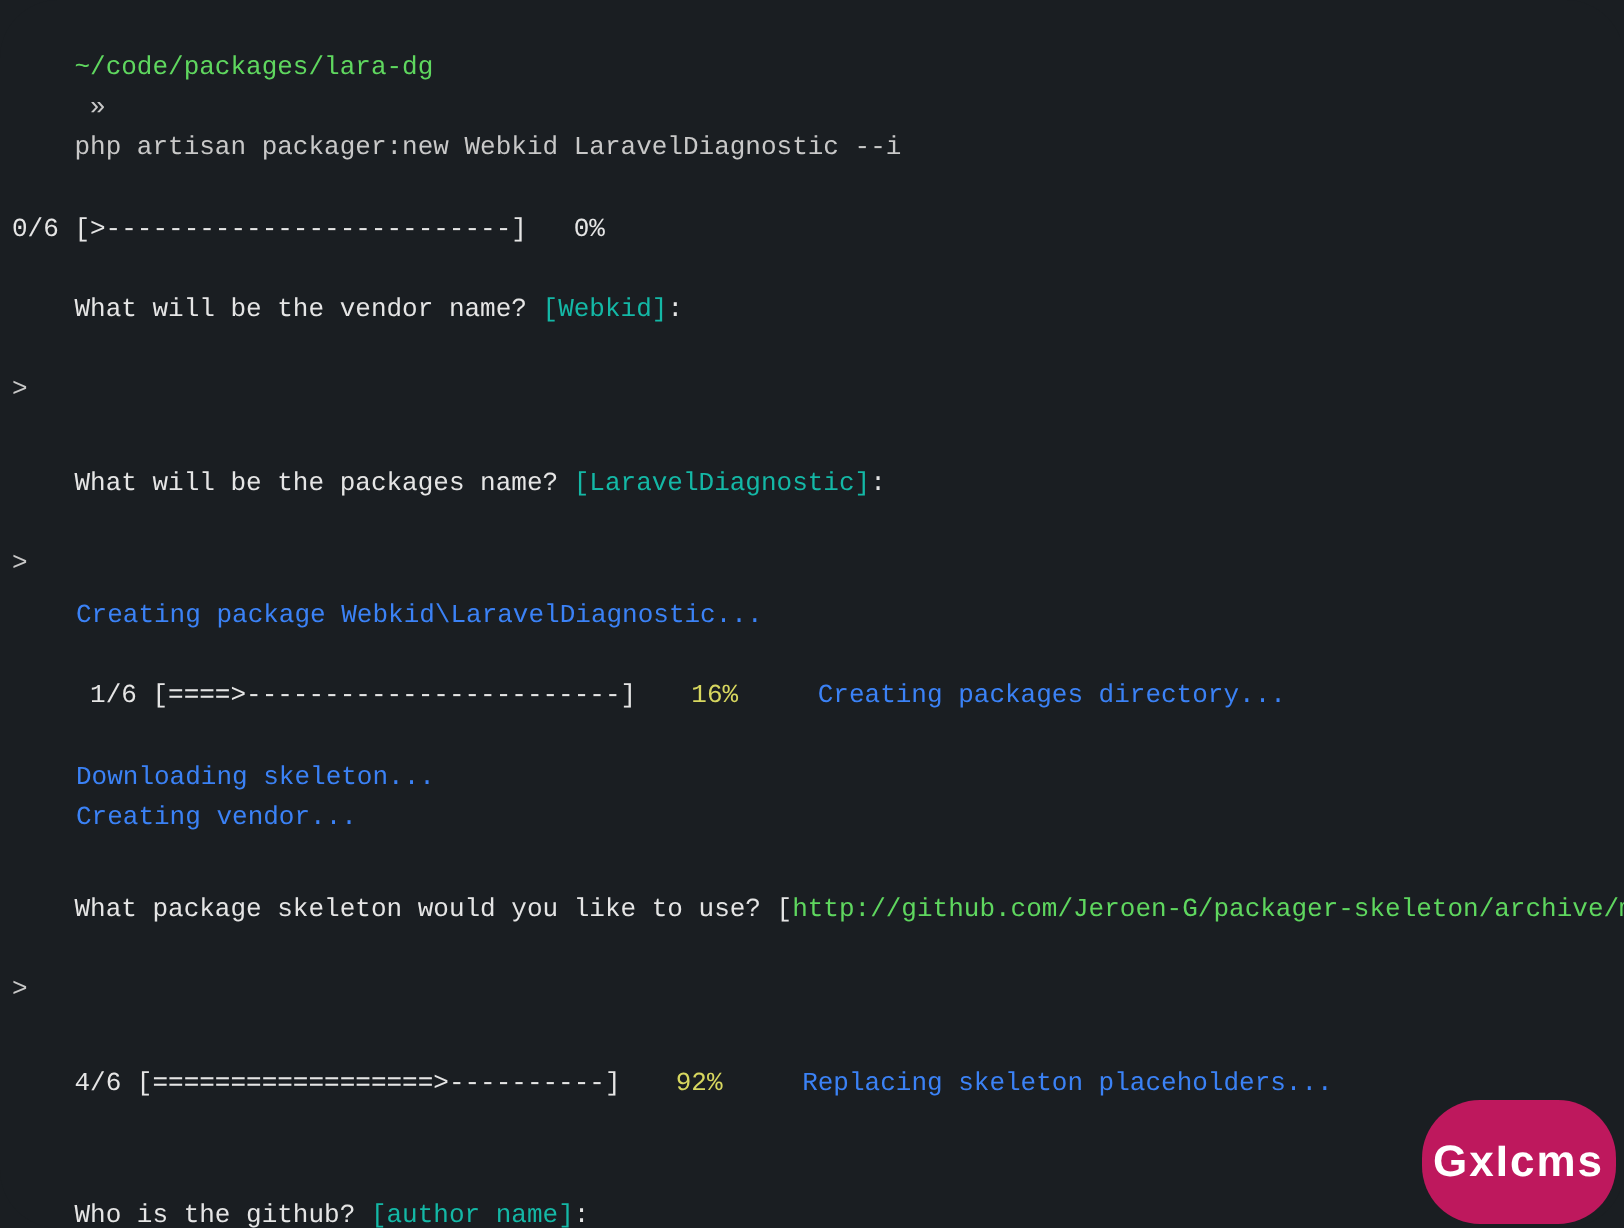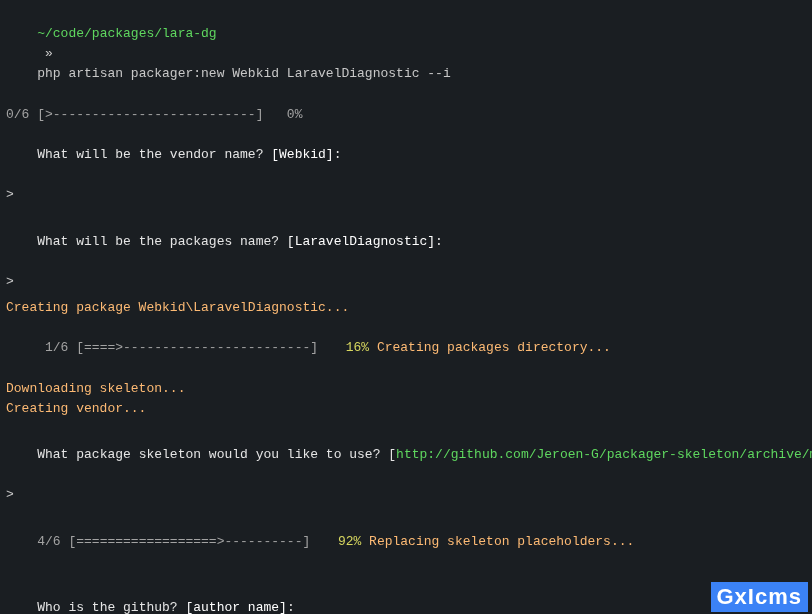--- a/index.html
+++ b/index.html
@@ -1,15 +1,15 @@
 <!DOCTYPE html>
 <html><head>
   <meta charset="utf-8">
   <style>
-    * { margin: 0; padding: 0; box-sizing: border-box; }
+    * { margin: 0; padding: 0; box-sizing: border-box; border-radius: 29px; }
     body {
       background: #1a1e22;
       font-family: 'Courier New', Courier, monospace;
       font-size: 13px;
       width: 812px;
       height: 614px;
       overflow: hidden;
       color: #c8c8c8;
     }
     .terminal {
@@ -20,37 +20,37 @@
       position: relative;
       overflow: hidden;
     }
     .line {
       line-height: 1.55;
       white-space: pre;
     }
     .prompt-path { color: #5fd75f; }
     .prompt-arrow { color: #c8c8c8; }
     .cmd-text { color: #c8c8c8; }
-    .green { color: #fdba74; }
-    .progress-bar { color: #a3a3a3; }
+    .green { color: #3b82f6; margin-left: 32px; }
+    .progress-bar { color: #e5e5e5; }
     .question { color: #e5e5e5; }
-    .default-val { color: #ffffff; }
+    .default-val { color: #14b8a6; }
     .url { color: #5fd75f; }
     .answer { color: #c8c8c8; }
     .percent { color: #d7d75f; margin-left: 12px; }
     .watermark {
       position: absolute;
       bottom: 2px;
       right: 4px;
-      background: #3b82f6;
+      background: #be185d;
       color: #ffffff;
       font-size: 22px;
       font-weight: bold;
       font-family: Arial, sans-serif;
-      padding: 2px 6px;
+      padding: 18px 6px;
       letter-spacing: 1px;
     }
     .spacer { height: 6px; }
   </style>
 </head>
 <body>
 
 <div class="terminal">
 
   <div class="line">

